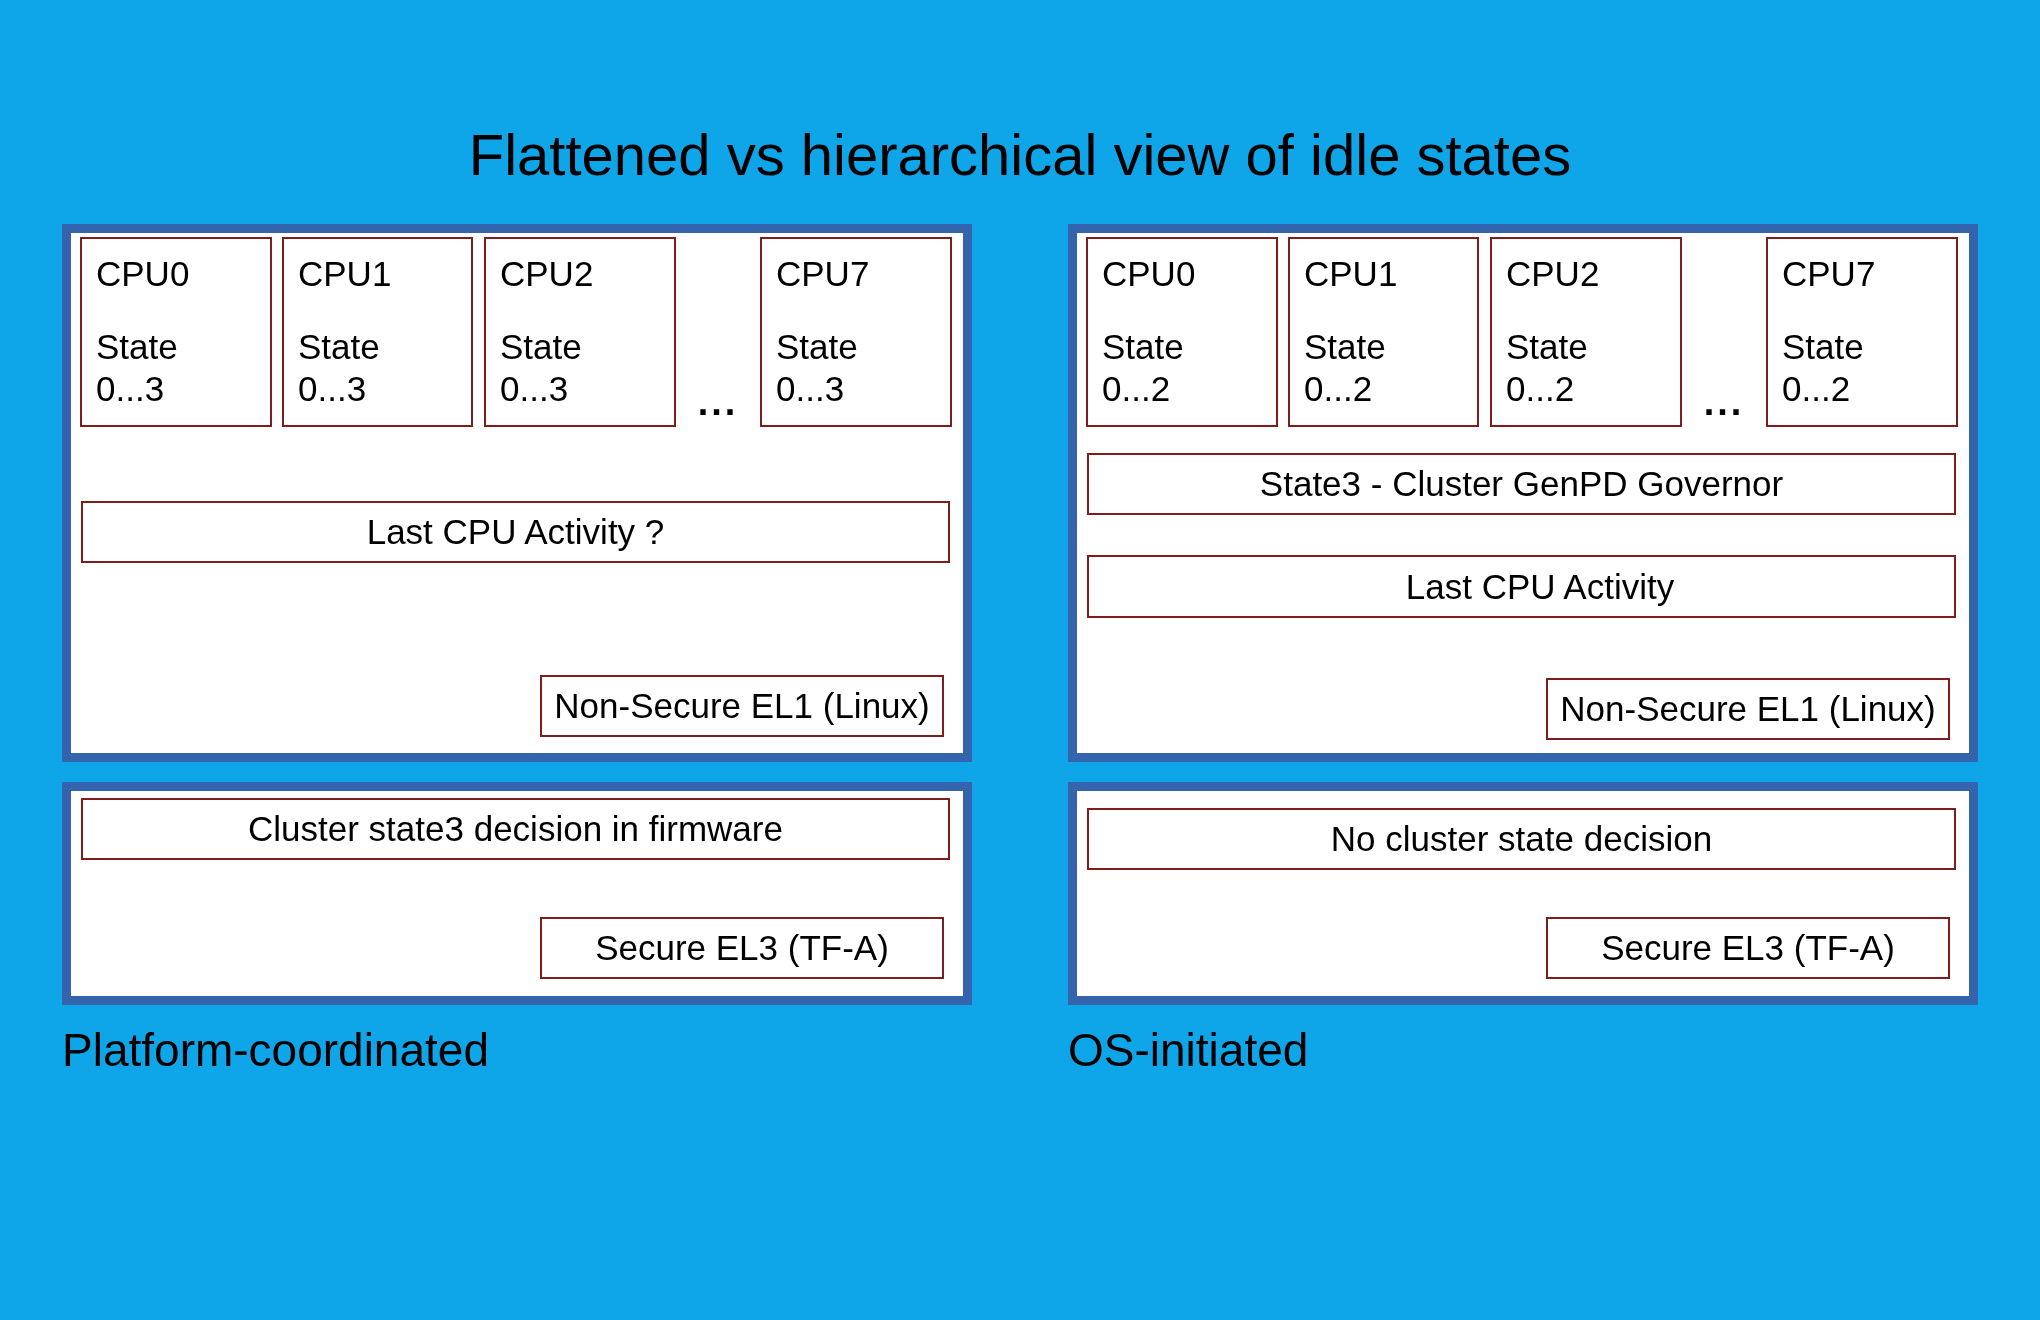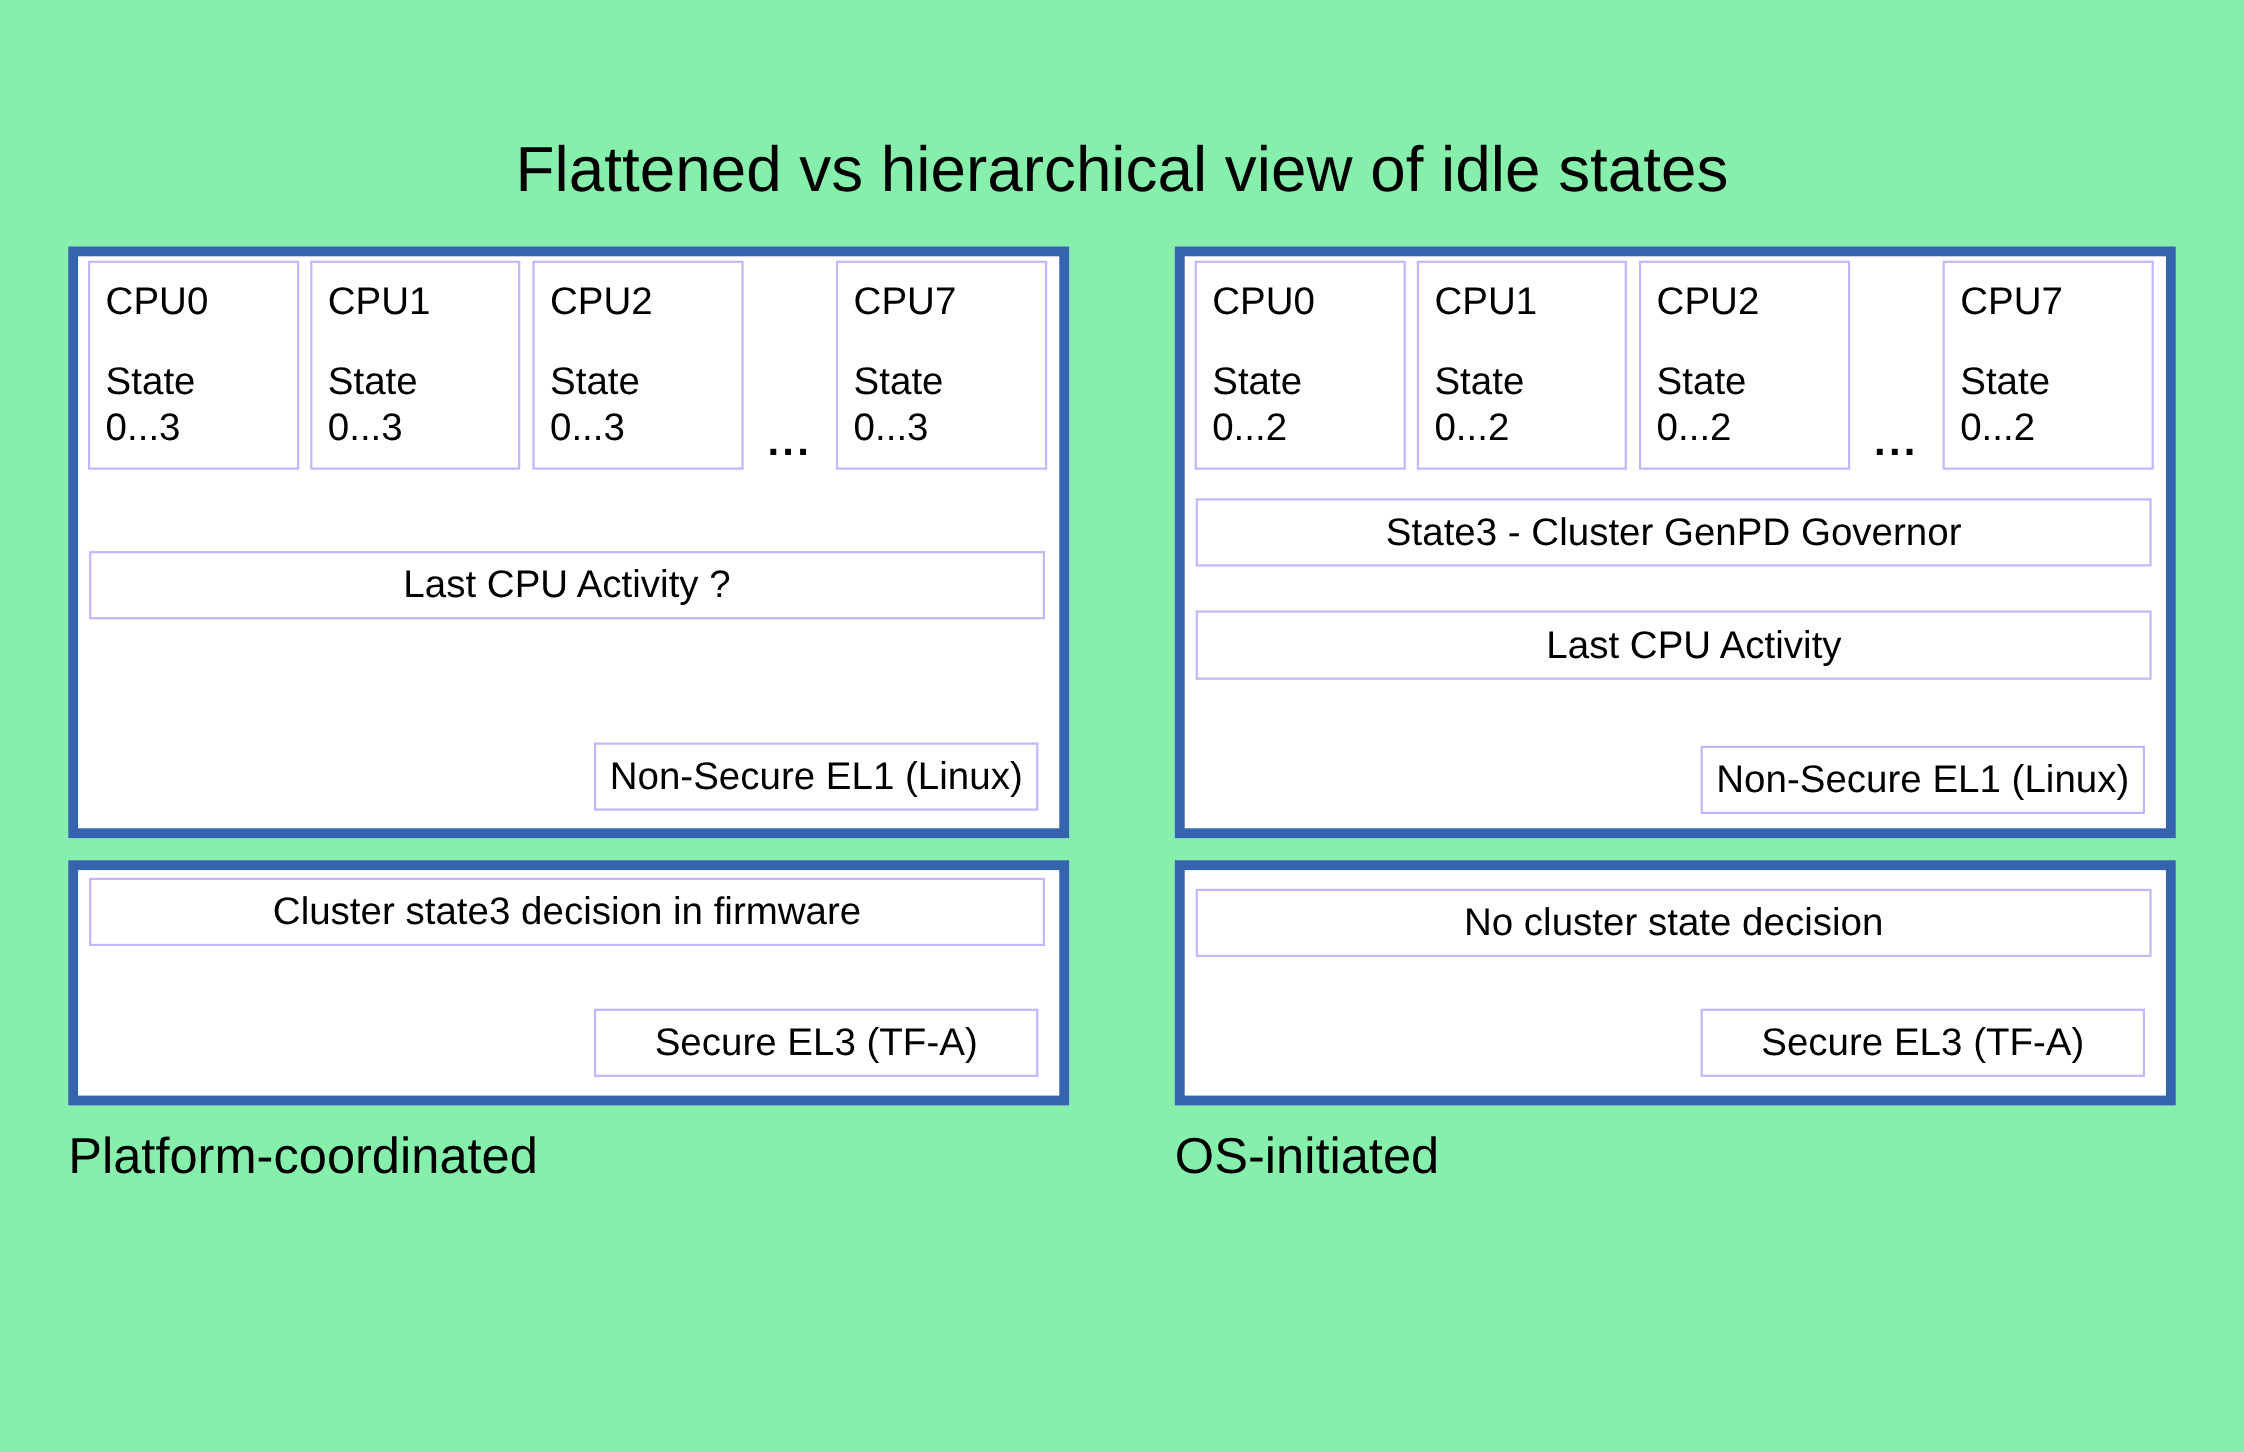--- a/index.html
+++ b/index.html
@@ -1,19 +1,19 @@
 <!DOCTYPE html>
 <html><head>
 <meta charset="utf-8">
 <style>
   html,body{margin:0;padding:0;background:#ffffff;}
   #canvas{
     position:relative;
     width:2040px;height:1320px;
-    background:#86efac;
+    background:#0ea5e9;
     font-family:"Liberation Sans", sans-serif;
     color:#000000;
     overflow:hidden;
   }
   .title{
     position:absolute;
     left:0;top:120px;width:2040px;
     text-align:center;
     font-size:58px;
     line-height:1.2;
@@ -25,21 +25,21 @@
     border:9px solid #3464ad;
     background:#ffffff;
     box-sizing:border-box;
   }
   .panel-top{top:224px;height:538px;}
   .panel-bottom{top:782px;height:223px;}
   .panel-left{left:62px;}
   .panel-right{left:1068px;}
   .box{
     position:absolute;
-    border:2px solid #c4b5fd;
+    border:2px solid #7f1d1d;
     background:#ffffff;
     box-sizing:border-box;
     font-size:35px;
     line-height:1.18;
   }
   .cpu-box{
     top:4px;width:192px;height:190px;
     display:flex;flex-direction:column;justify-content:space-between;
     padding:14px 6px 16px 14px;
   }

